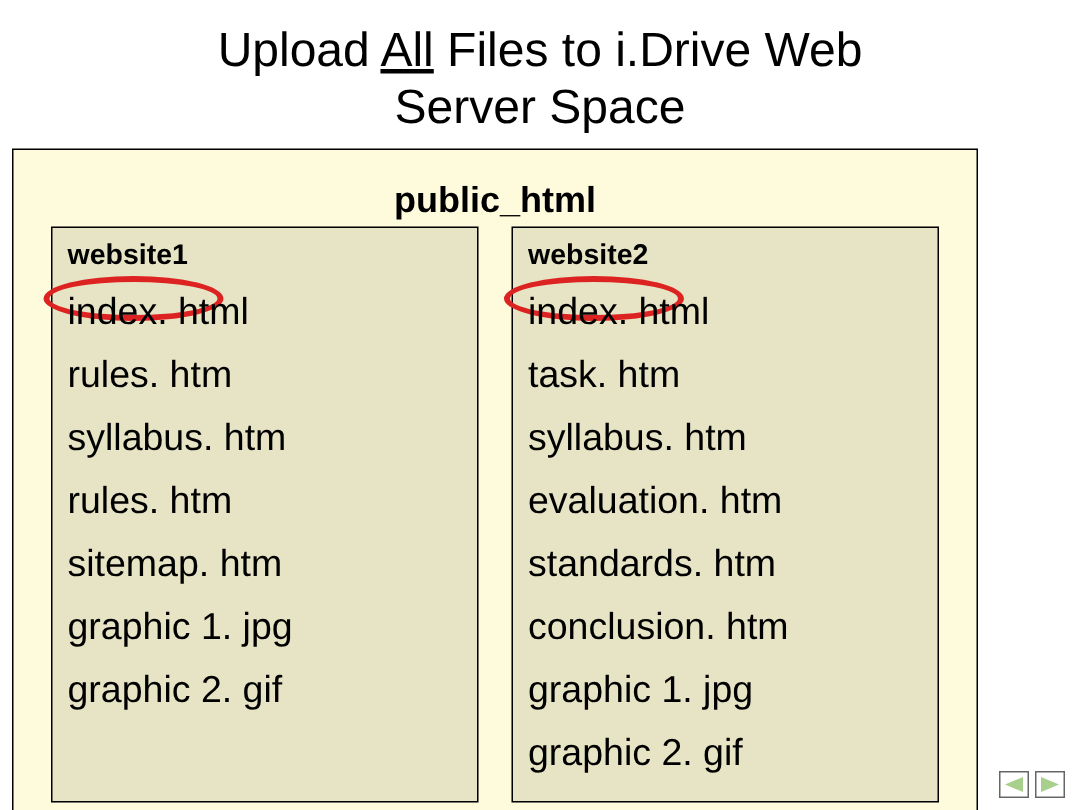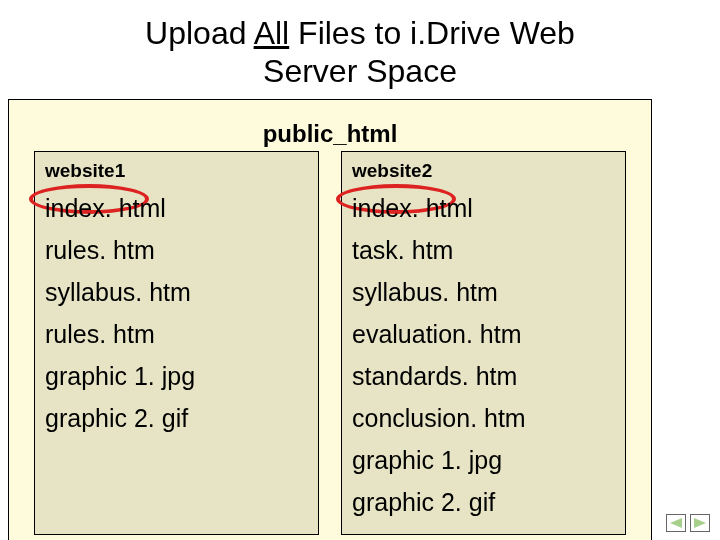--- a/index.html
+++ b/index.html
@@ -101,20 +101,21 @@
   <div class="cols">
 
     <div class="site-box">
       <div class="circle"></div>
       <div class="site-name">website1</div>
       <ul class="file-list">
         <li class="file-item">index. html</li>
         <li class="file-item">rules. htm</li>
         <li class="file-item">syllabus. htm</li>
         <li class="file-item">rules. htm</li>
+        <li class="file-item">sitemap. htm</li>
         <li class="file-item">graphic 1. jpg</li>
         <li class="file-item">graphic 2. gif</li>
       </ul>
     </div>
 
     <div class="site-box">
       <div class="circle"></div>
       <div class="site-name">website2</div>
       <ul class="file-list">
         <li class="file-item">index. html</li>

